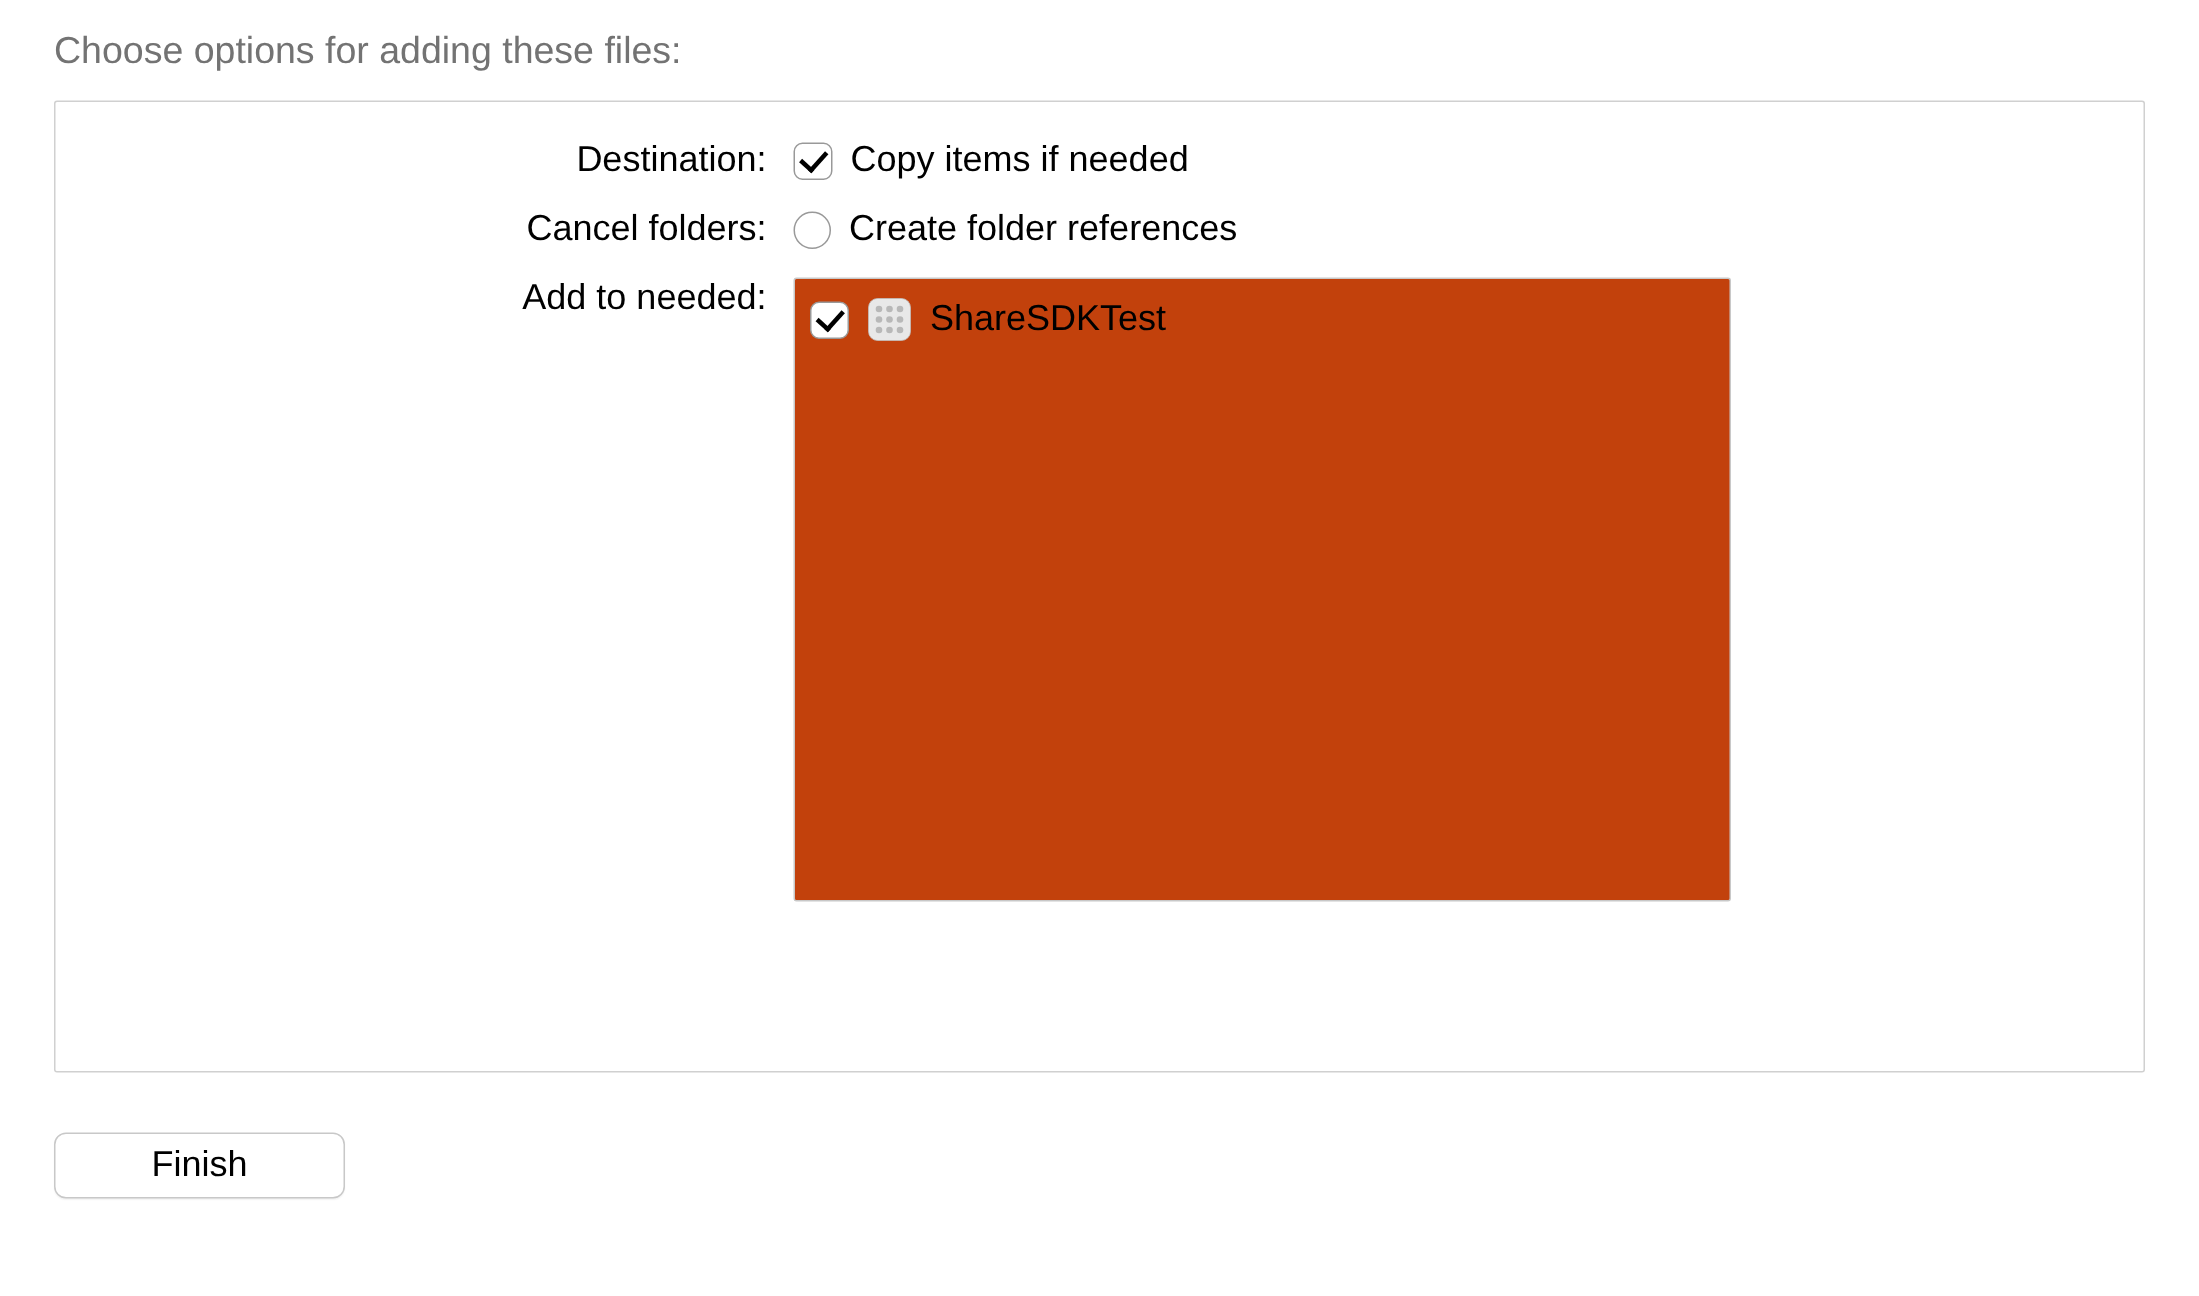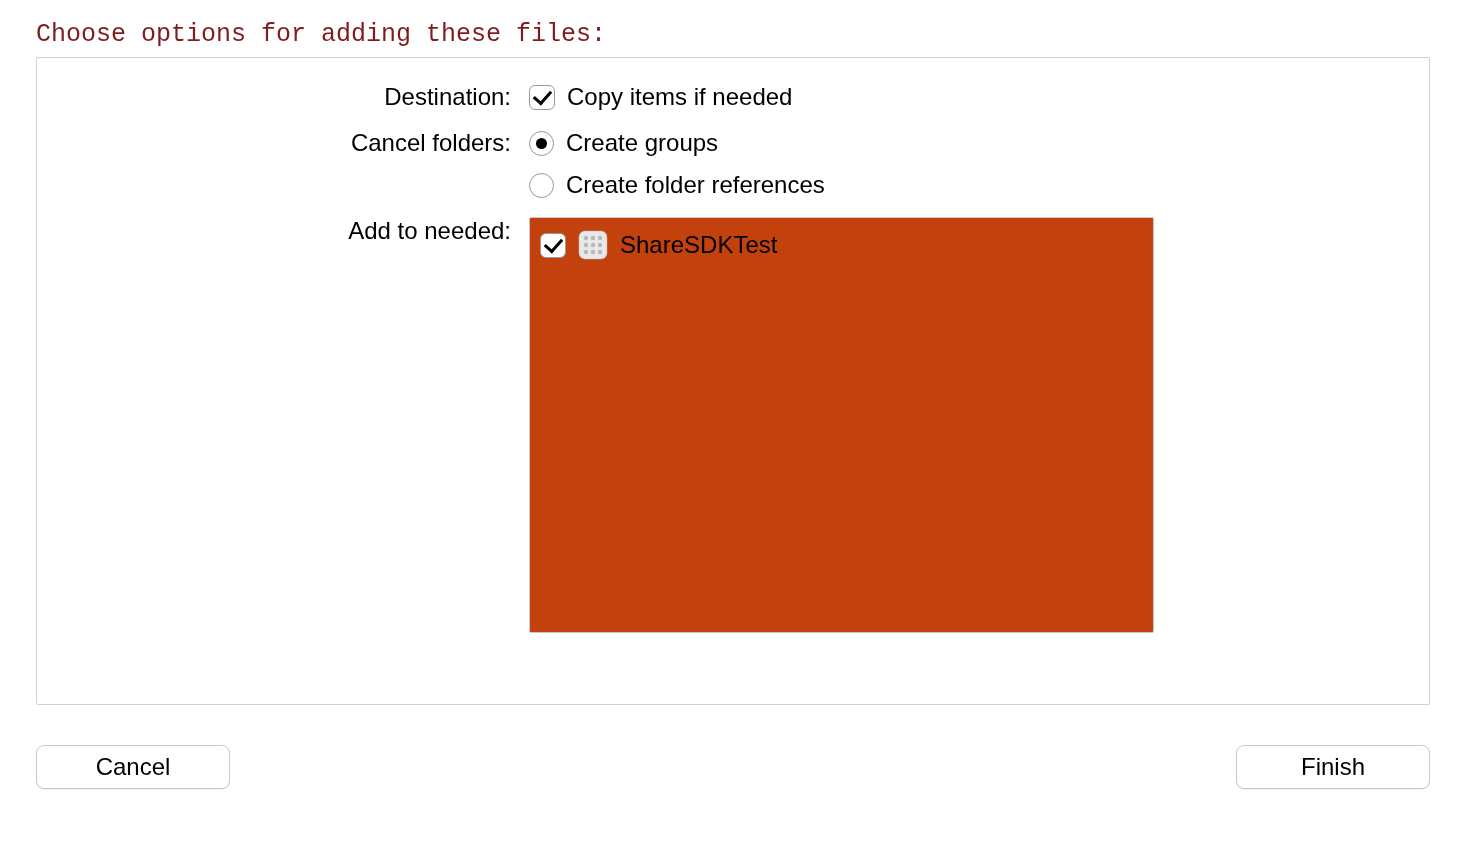--- a/index.html
+++ b/index.html
@@ -19,24 +19,23 @@
       width: 100%;
       height: 100%;
       background: #ffffff;
       padding: 20px 36px 0 36px;
       display: flex;
       flex-direction: column;
       border-radius: 12px;
     }
     .title {
       font-size: 25px;
-      color: #7f1d1d;
+      color: #737373;
       font-weight: 400;
-      margin-bottom: 8px;
-      font-family: Liberation Mono, monospace;
+      margin-bottom: 18px;
     }
     .content-box {
       border: 1px solid #d0d0d0;
       border-radius: 2px;
       flex: 0 0 648px;
       padding: 25px 50px;
       background: #ffffff;
     }
     .form-row {
       display: flex;
@@ -165,24 +164,20 @@
         <div class="control-line">
           <div class="checkbox checked"></div>
           <span class="control-text">Copy items if needed</span>
         </div>
       </div>
     </div>
 
     <div class="form-row">
       <div class="form-label">Cancel folders:</div>
       <div class="form-controls">
-        <div class="control-line">
-          <div class="radio selected"></div>
-          <span class="control-text">Create groups</span>
-        </div>
         <div class="control-line">
           <div class="radio"></div>
           <span class="control-text">Create folder references</span>
         </div>
       </div>
     </div>
 
     <div class="form-row">
       <div class="form-label">Add to needed:</div>
       <div class="form-controls">
@@ -205,17 +200,16 @@
             </div>
             <span class="control-text">ShareSDKTest</span>
           </div>
         </div>
       </div>
     </div>
 
   </div>
 
   <div class="footer">
-    <button class="btn">Cancel</button>
     <button class="btn">Finish</button>
   </div>
 
 </div>
 
 </body></html>

